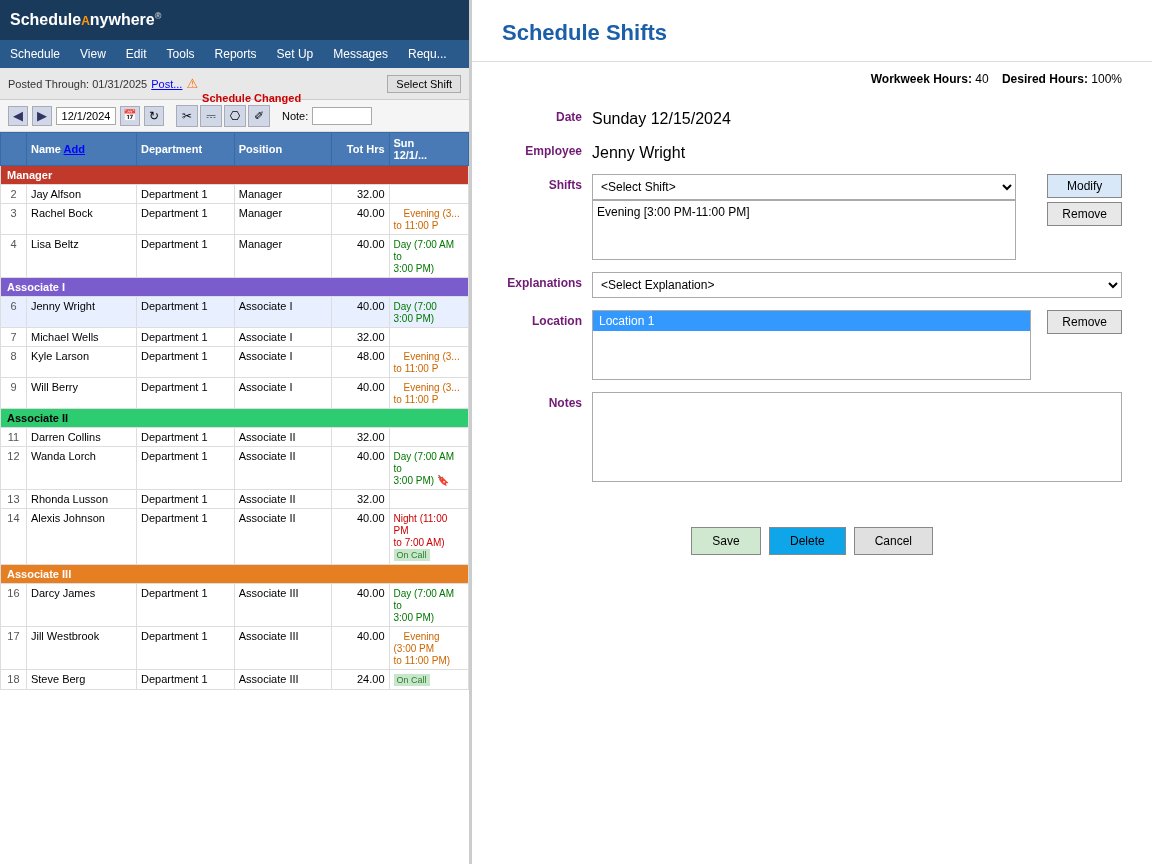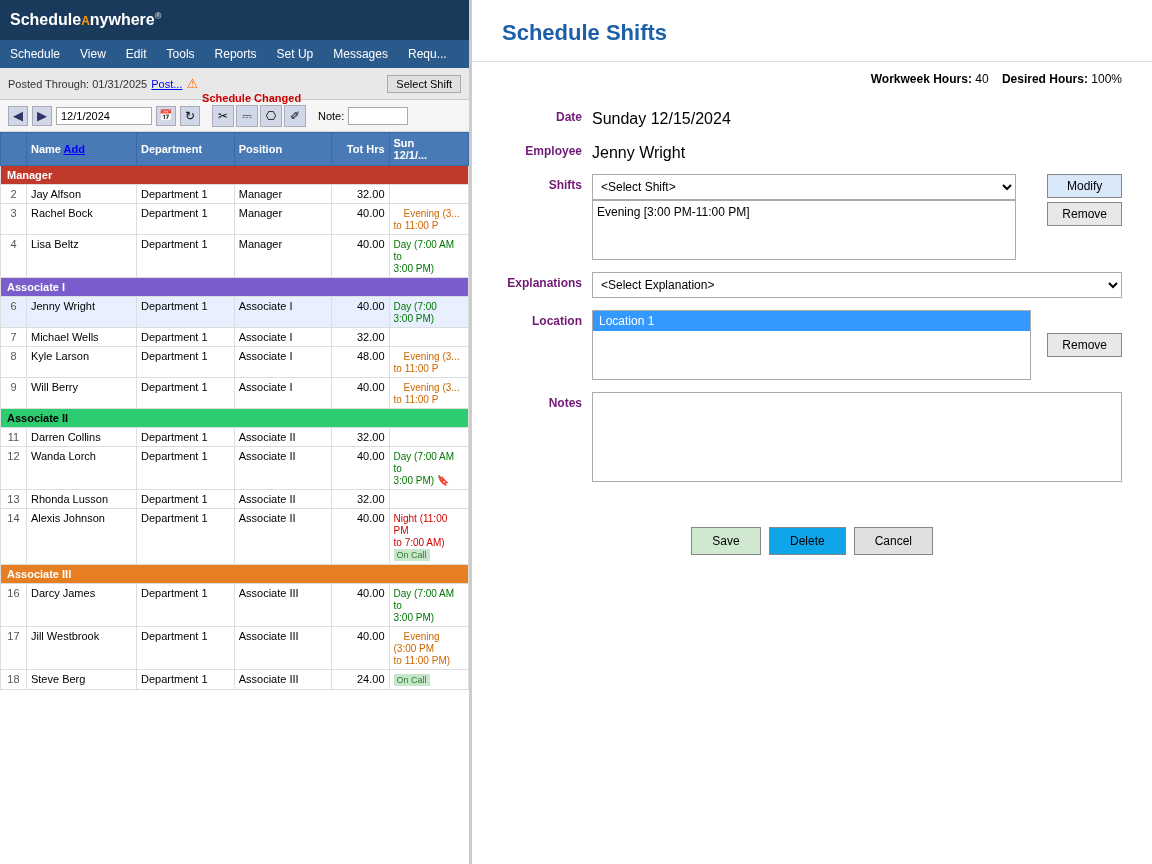--- a/index.html
+++ b/index.html
@@ -86,22 +86,23 @@
       border: 1px solid #aab;
       width: 20px; height: 20px;
       display: flex; align-items: center; justify-content: center;
       cursor: pointer;
       font-size: 13px;
       color: #336;
     }
     .date-input {
       border: 1px solid #aaa;
       padding: 2px 4px;
-      width: 96px;
+      width: 60px;
       font-size: 11px;
+      text-align: center;
     }
     .cal-icon {
       background: #d0d8e8;
       border: 1px solid #aab;
       width: 20px; height: 20px;
       display: flex; align-items: center; justify-content: center;
       cursor: pointer;
       font-size: 11px;
     }
     .refresh-icon {
@@ -315,21 +316,21 @@
     }
     .shifts-controls {
       display: flex;
       flex-direction: column;
       gap: 4px;
       margin-left: 8px;
     }
     
     .location-with-btn {
       display: flex;
-      align-items: center;
+      align-items: flex-start;
     }
     .location-controls {
       margin-left: 8px;
     }
   </style>
 </head>
 <body>
 
 <div id="left-panel">
 

